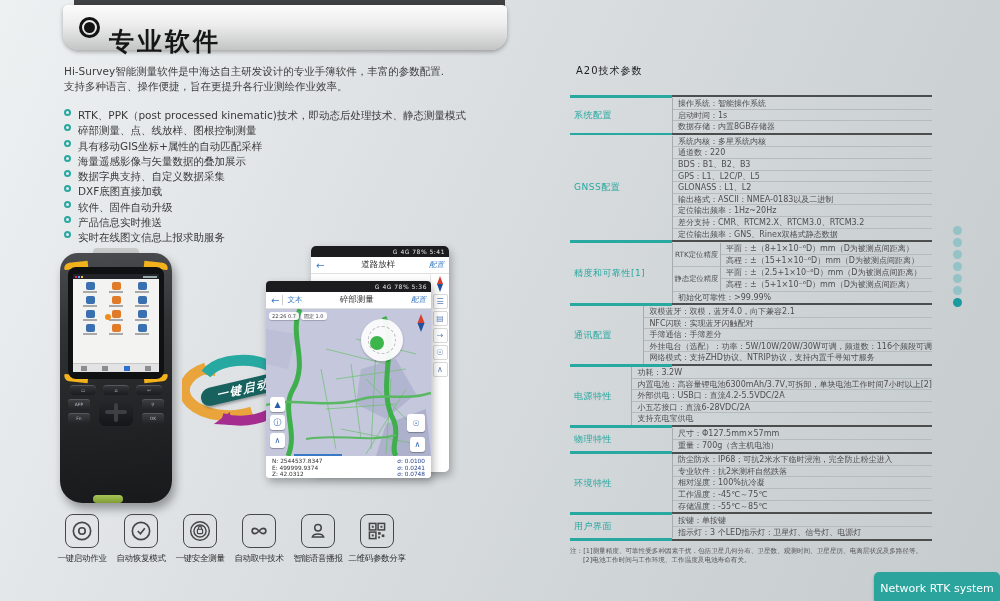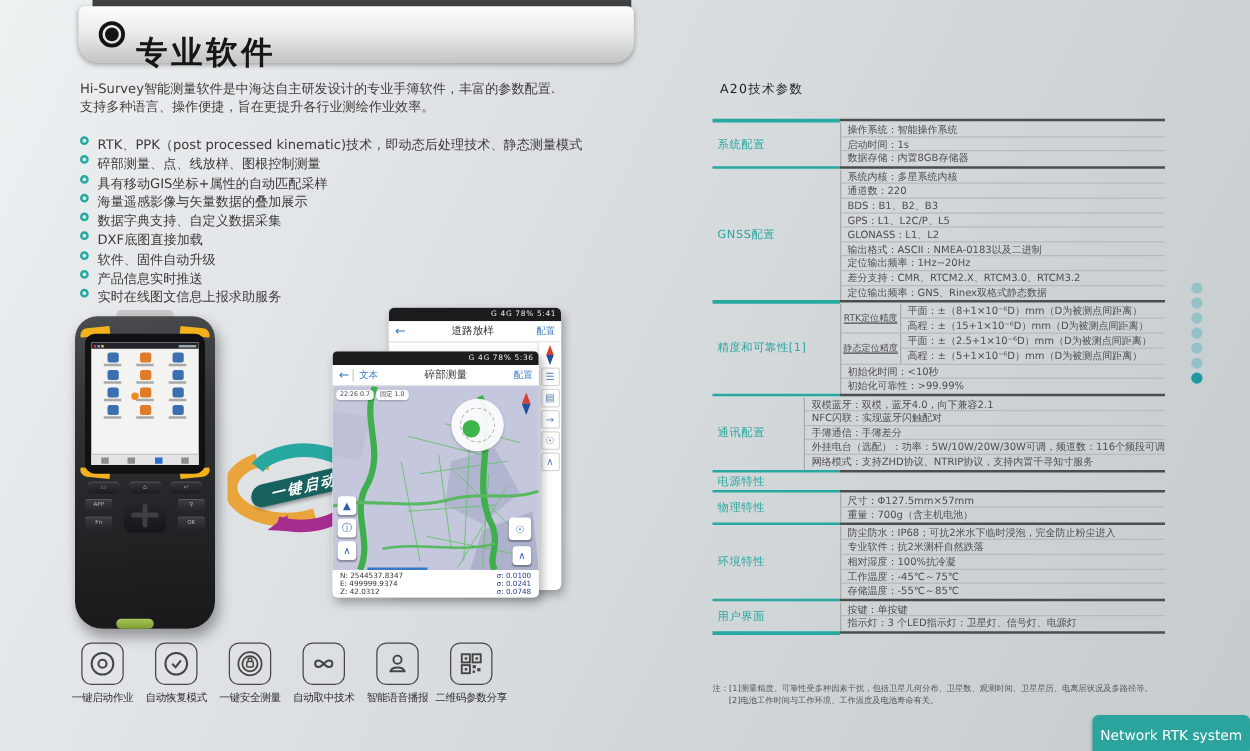--- a/index.html
+++ b/index.html
@@ -67,21 +67,21 @@
   
   .phone { position:absolute; background:#fdfdfd; box-shadow:2px 4px 8px rgba(0,0,0,.3); overflow:hidden; }
   .phone-back { left:311px; top:246px; width:138px; height:226px; border-radius:5px; }
   .phone-front { left:266px; top:281px; width:165px; height:197px; border-radius:4px; z-index:5; }
   .p-status { height:11px; background:#1c1c1f; color:#e8e8e8; font-size:6px; display:flex; align-items:center;
     justify-content:flex-end; padding:0 4px; letter-spacing:.5px; }
   .p-nav { height:17px; display:flex; align-items:center; padding:0 5px; border-bottom:1px solid #e0e0e0; background:#fff; }
   .p-back { color:#3a79c3; font-size:10px; margin-right:3px; }
   .p-mode { color:#3a79c3; font-size:7.5px; border-left:1px solid #ccc; padding-left:4px; }
   .p-title { flex:1; text-align:center; font-size:8.5px; color:#333; }
-  .p-config { color:#3a79c3; font-size:7.5px; }
+  .p-config { color:#3a79c3; font-size:7.5px;font-style:italic; }
   .toolbar { position:absolute; right:0; top:28px; width:19px; bottom:0; background:#fff; border-left:1px solid #e4e4e4;
     display:flex; flex-direction:column; align-items:center; padding-top:2px; gap:2px; }
   .tb-ic { width:15px; height:15px; border:1px solid #d8d8d8; border-radius:2px; color:#5b7fb5; font-size:8px;
     display:flex; align-items:center; justify-content:center; background:#fff; }
   .map-wrap { position:relative; height:147px; overflow:hidden; background:#c5c7dd; }
   .chiprow { position:absolute; left:3px; top:3px; display:flex; gap:2px; }
   .chip { background:rgba(255,255,255,.92); border-radius:3px; font-size:5px; color:#444; padding:1px 3px; line-height:6px;
     box-shadow:0 1px 1px rgba(0,0,0,.2); }
   .target { position:absolute; right:28px; top:10px; width:42px; height:42px; background:rgba(252,252,252,.95);
     border-radius:50%; box-shadow:0 1px 2px rgba(0,0,0,.25); }
@@ -107,21 +107,21 @@
   .group-sep .sep-dark { flex:1; height:2px; background:#4c4e4e; margin-top:.3px; }
   .spec-group { display:flex; }
   .cat-cell { width:102px; display:flex; align-items:center; padding-left:4px;
     font-size:9px; color:#27a8a0; letter-spacing:.5px; }
   .val-col { flex:1; border-left:1px solid #a6abac; }
   .val-row { height:11.6px; line-height:11.5px; font-size:8px; color:#4e4e4e; padding-left:5px;
     border-bottom:1px solid #b6bbbc; white-space:nowrap; overflow:hidden; }
   .val-col > .val-row:last-child, .val-col > .nested-row:last-child { border-bottom:none; }
   .nested-row { display:flex; border-bottom:1px solid #b6bbbc; }
   .nested-label { width:48px; border-right:1px solid #a6abac; display:flex; align-items:center; justify-content:center;
-    font-size:7.3px; color:#4e4e4e; text-align:center;text-decoration:underline; }
+    font-size:7.3px; color:#4e4e4e; text-align:center; }
   .nested-vals { flex:1; }
   .nested-vals .val-row:last-child { border-bottom:none; }
   .spec-notes { position:absolute; left:570px; top:547px; width:424px; font-size:6.6px; line-height:9px; color:#565656; }
   .spec-notes .n2 { padding-left:13px; }
   
   .dots { position:absolute; left:953px; top:226px; display:flex; flex-direction:column; gap:3px; }
   .dots i { width:9px; height:9px; border-radius:50%; background:#93c3c7; }
   .dots i.on { background:#1b9aa0; }
   .net-btn { position:absolute; left:874px; top:572px; width:126px; height:32px; background:#2ba49d; border-radius:5px;
     color:#fff; font-size:11px; display:flex; align-items:center; justify-content:center; box-shadow:0 2px 3px rgba(0,0,0,.25); }
@@ -469,21 +469,20 @@
               <div class="val-row">高程：±（15+1×10⁻⁶D）mm（D为被测点间距离）</div>
             </div>
           </div>
           <div class="nested-row">
             <div class="nested-label">静态定位精度</div>
             <div class="nested-vals">
               <div class="val-row">平面：±（2.5+1×10⁻⁶D）mm（D为被测点间距离）</div>
               <div class="val-row">高程：±（5+1×10⁻⁶D）mm（D为被测点间距离）</div>
             </div>
           </div>
-          <div class="val-row">初始化时间：&lt;10秒</div>
           <div class="val-row">初始化可靠性：&gt;99.99%</div>
         </div>
       </div>
       <div class="group-sep">
         <span class="sep-teal"></span>
         <span class="sep-dark"></span>
       </div>
       <div class="spec-group">
         <div class="cat-cell">通讯配置</div>
         <div class="val-col">
@@ -493,20 +492,27 @@
           <div class="val-row">外挂电台（选配）：功率：5W/10W/20W/30W可调，频道数：116个频段可调</div>
           <div class="val-row">网络模式：支持ZHD协议、NTRIP协议，支持内置千寻知寸服务</div>
         </div>
       </div>
       <div class="group-sep">
         <span class="sep-teal"></span>
         <span class="sep-dark"></span>
       </div>
       <div class="spec-group">
         <div class="cat-cell">电源特性</div>
+        <div class="val-col">
+          <div class="val-row">功耗：3.2W</div>
+          <div class="val-row">内置电池：高容量锂电池6300mAh/3.7V,可拆卸，单块电池工作时间7小时以上[2]</div>
+          <div class="val-row">外部供电：USB口：直流4.2-5.5VDC/2A</div>
+          <div class="val-row">小五芯接口：直流6-28VDC/2A</div>
+          <div class="val-row">支持充电宝供电</div>
+        </div>
       </div>
       <div class="group-sep">
         <span class="sep-teal"></span>
         <span class="sep-dark"></span>
       </div>
       <div class="spec-group">
         <div class="cat-cell">物理特性</div>
         <div class="val-col">
           <div class="val-row">尺寸：Φ127.5mm×57mm</div>
           <div class="val-row">重量：700g（含主机电池）</div>

